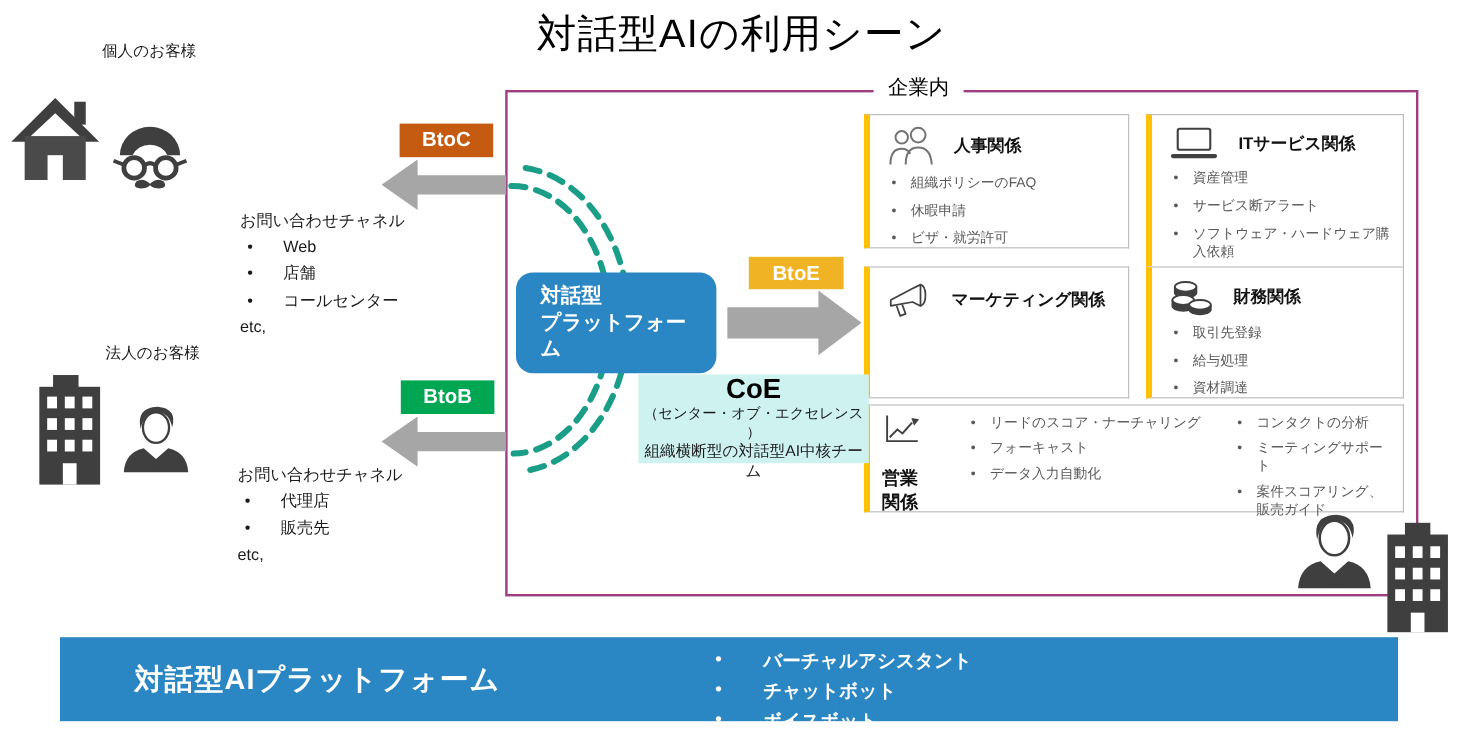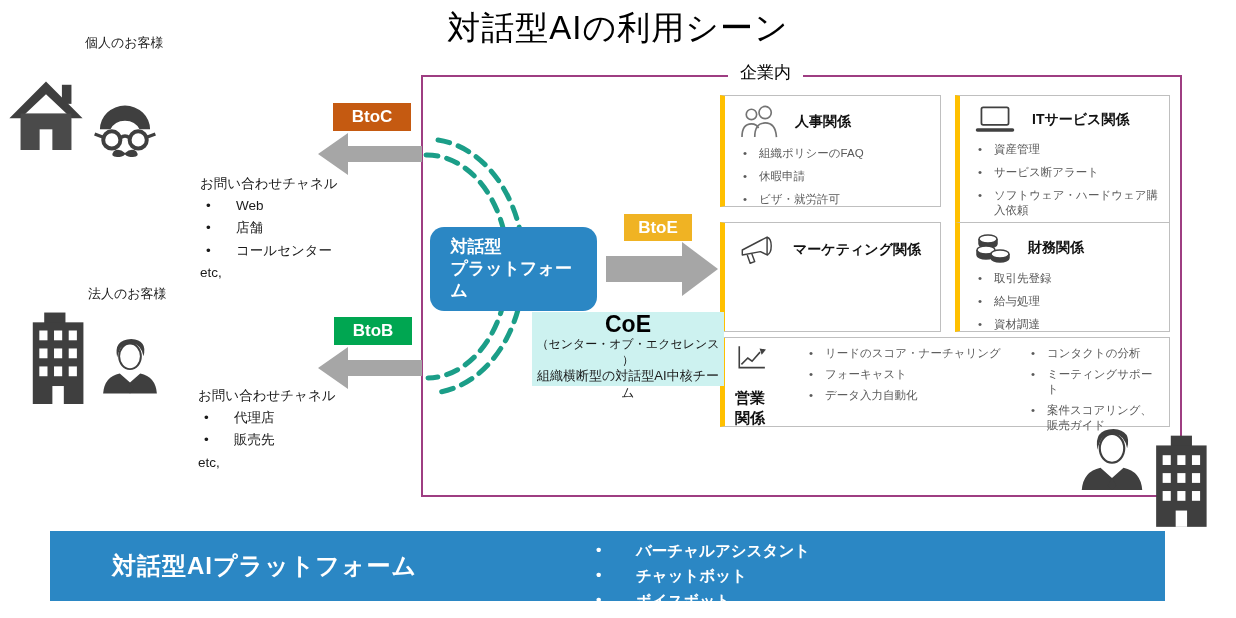--- a/index.html
+++ b/index.html
@@ -36,21 +36,21 @@
   .cust-label{font-size:13px;color:#1a1a1a;}
   .channel{font-size:13.5px;color:#1a1a1a;line-height:1.35;}
   .channel ul{list-style:none;margin:3px 0;padding:0;}
   .channel li{padding-left:36px;position:relative;margin:4px 0;}
   .channel li::before{content:"•";position:absolute;left:6px;}
 
   
   .tag{color:#fff;font-weight:bold;font-size:17px;display:flex;align-items:center;justify-content:center;z-index:5;}
   .tag-btoc{left:333px;top:103px;width:78px;height:28px;background:#C55A11;}
   .tag-btob{left:334px;top:317px;width:78px;height:28px;background:#00A651;}
-  .tag-btoe{left:624px;top:214px;width:68px;height:27px;background:#F0B323;text-align:center;}
+  .tag-btoe{left:624px;top:214px;width:79px;height:27px;background:#F0B323;text-align:center;}
   .arrow{z-index:3;}
 
   
   .platform{left:430px;top:227px;width:167px;height:84px;background:#2B87C4;border-radius:14px;
             display:flex;align-items:center;justify-content:center;z-index:5;}
   .platform-text{width:126px;color:#fff;font-weight:bold;font-size:17px;line-height:1.3;line-break:anywhere;}
   .platform-text span{display:inline;}
   .platform-text .l1{display:block;}
 
   

